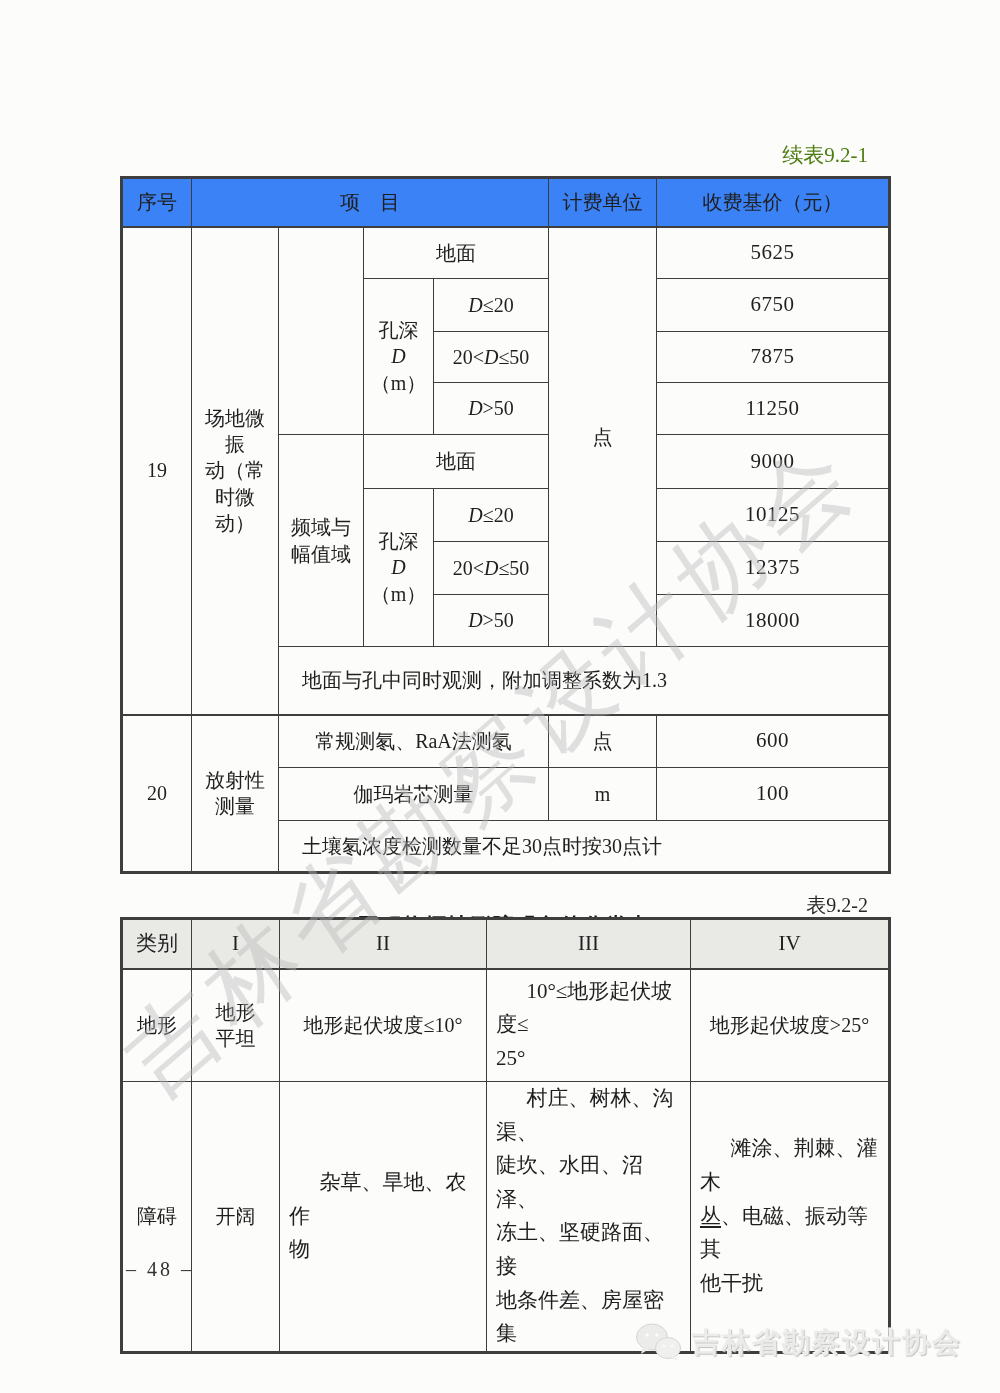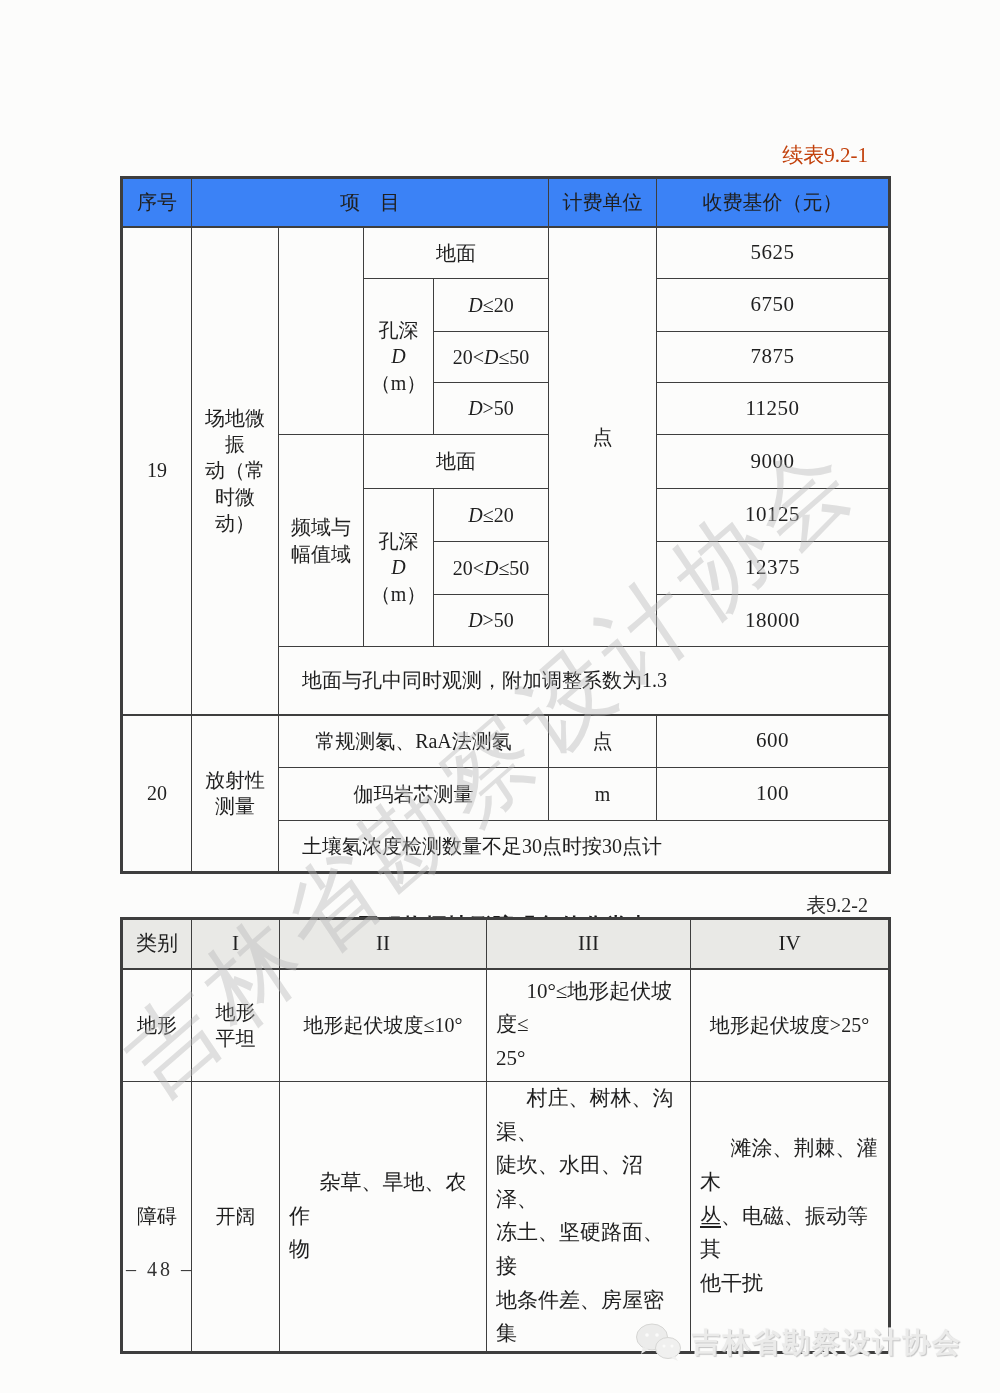--- a/index.html
+++ b/index.html
@@ -39,21 +39,21 @@
   #class-table td.hdr{
     background:#e9e9e6;border-bottom:2px solid #3e3e3e;font-size:21px;
   }
   .para{
     text-align:left;padding:0 9px;text-indent:1.45em;
     font-size:21px;line-height:1.6;
   }
   .para u{text-decoration:underline;text-underline-offset:3px;}
 
   
-  #continued-label{left:140px;top:141px;width:728px;text-align:right;font-size:21px;color:#c2410c;}
+  #continued-label{left:140px;top:141px;width:728px;text-align:right;font-size:21px;color:#4d7c0f;}
   #table2-title{left:120px;top:879px;width:768px;text-align:center;
     font-family:"Liberation Sans",sans-serif;font-weight:700;font-size:21.5px;
     letter-spacing:1px;color:#1c1c1c;margin-top:32px;}
   #table2-label{left:140px;top:892px;width:728px;text-align:right;font-size:20px;color:#2a2a2a;}
   #page-number{left:126px;top:1258px;font-size:20px;letter-spacing:3px;color:#333;}
 
   
   #diagonal-watermark{
     left:138px;top:1026px;height:96px;line-height:96px;
     font-size:95px;letter-spacing:9px;white-space:nowrap;

